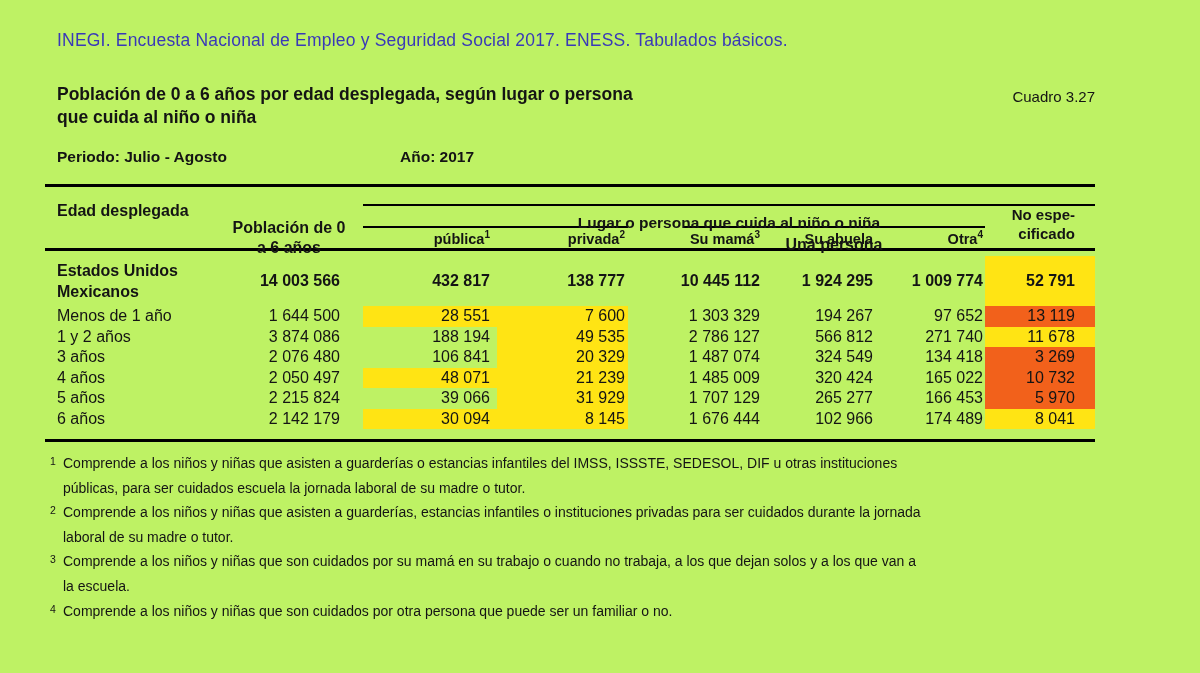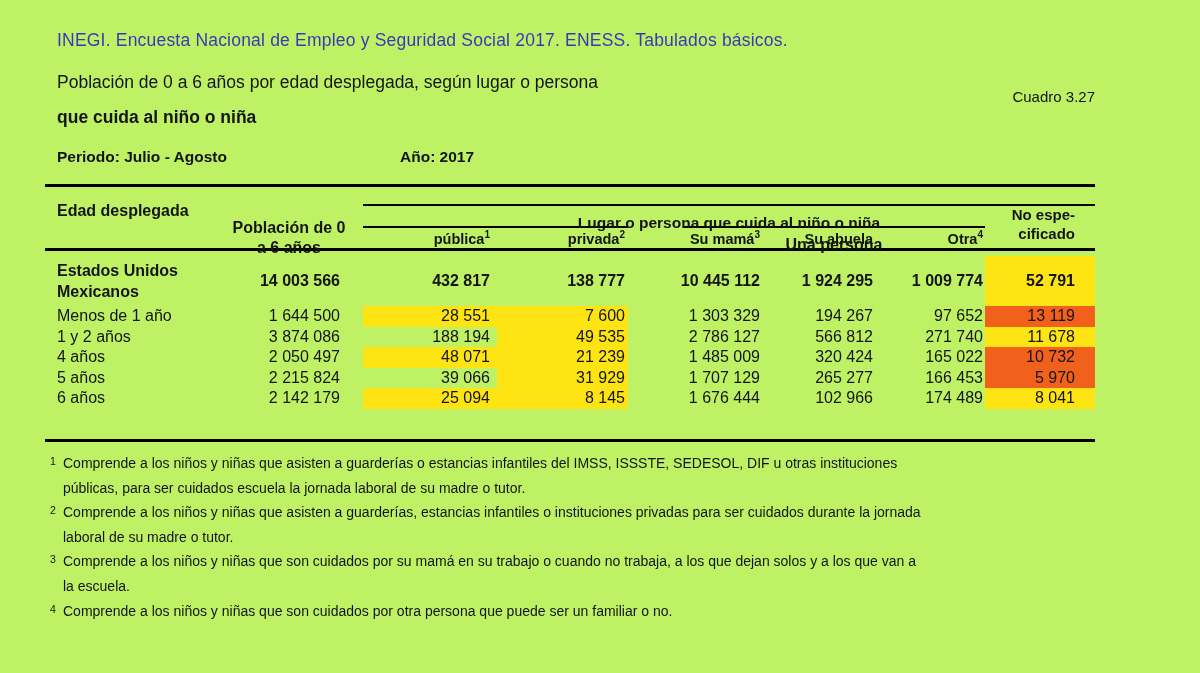--- a/index.html
+++ b/index.html
@@ -9,21 +9,21 @@
     --ink:#141414;
   }
   html,body{margin:0;padding:0;background:#fff;}
   .page{
     position:relative;width:1200px;height:673px;background:#bef264;
     font-family:"Liberation Sans","DejaVu Sans",sans-serif;color:var(--ink);
     overflow:hidden;
   }
   .abs{position:absolute;}
   .inegi-line{left:57px;top:30px;font-size:17.5px;color:var(--blue);letter-spacing:.2px;}
-  .title-l1{left:57px;top:72px;font-size:17.5px;font-weight:normal;}
+  .title-l1{left:57px;top:84px;font-size:17.5px;font-weight:bold;}
   .title-l2{left:57px;top:107px;font-size:17.5px;font-weight:bold;}
   .cuadro{left:900px;top:88px;width:195px;text-align:right;font-size:15px;}
   .periodo{left:57px;top:148px;font-size:15.5px;font-weight:bold;}
   .anio{left:400px;top:148px;font-size:15.5px;font-weight:bold;}
 
   .rule{position:absolute;background:#000;}
 
   .hdr{position:absolute;font-weight:bold;font-size:16px;line-height:18px;}
   .hdr.center{text-align:center;margin-top:28px;}
   .hdr.right{text-align:right;}
@@ -141,20 +141,30 @@
         <div class="cell edad">1 y 2 años</div>
         <div class="cell num poblacion">3 874 086</div>
         <div class="cell num publica">188 194</div>
         <div class="cell num privada hl-yellow">49 535</div>
         <div class="cell num su-mama">2 786 127</div>
         <div class="cell num su-abuela">566 812</div>
         <div class="cell num otra">271 740</div>
         <div class="cell num no-esp hl-yellow">11 678</div>
       </div>
       <div class="trow age-row">
+        <div class="cell edad">3 años</div>
+        <div class="cell num poblacion">2 076 480</div>
+        <div class="cell num publica">106 841</div>
+        <div class="cell num privada hl-yellow">20 329</div>
+        <div class="cell num su-mama">1 487 074</div>
+        <div class="cell num su-abuela">324 549</div>
+        <div class="cell num otra">134 418</div>
+        <div class="cell num no-esp hl-orange">3 269</div>
+      </div>
+      <div class="trow age-row">
         <div class="cell edad">4 años</div>
         <div class="cell num poblacion">2 050 497</div>
         <div class="cell num publica hl-yellow">48 071</div>
         <div class="cell num privada hl-yellow">21 239</div>
         <div class="cell num su-mama">1 485 009</div>
         <div class="cell num su-abuela">320 424</div>
         <div class="cell num otra">165 022</div>
         <div class="cell num no-esp hl-orange">10 732</div>
       </div>
       <div class="trow age-row">
@@ -163,21 +173,21 @@
         <div class="cell num publica">39 066</div>
         <div class="cell num privada hl-yellow">31 929</div>
         <div class="cell num su-mama">1 707 129</div>
         <div class="cell num su-abuela">265 277</div>
         <div class="cell num otra">166 453</div>
         <div class="cell num no-esp hl-orange">5 970</div>
       </div>
       <div class="trow age-row">
         <div class="cell edad">6 años</div>
         <div class="cell num poblacion">2 142 179</div>
-        <div class="cell num publica hl-yellow">25 094</div>
+        <div class="cell num publica hl-yellow">30 094</div>
         <div class="cell num privada hl-yellow">8 145</div>
         <div class="cell num su-mama">1 676 444</div>
         <div class="cell num su-abuela">102 966</div>
         <div class="cell num otra">174 489</div>
         <div class="cell num no-esp hl-yellow">8 041</div>
       </div>
     </div>
 
   <div class="abs footnotes" id="footnotes">
       <div class="footnote">

